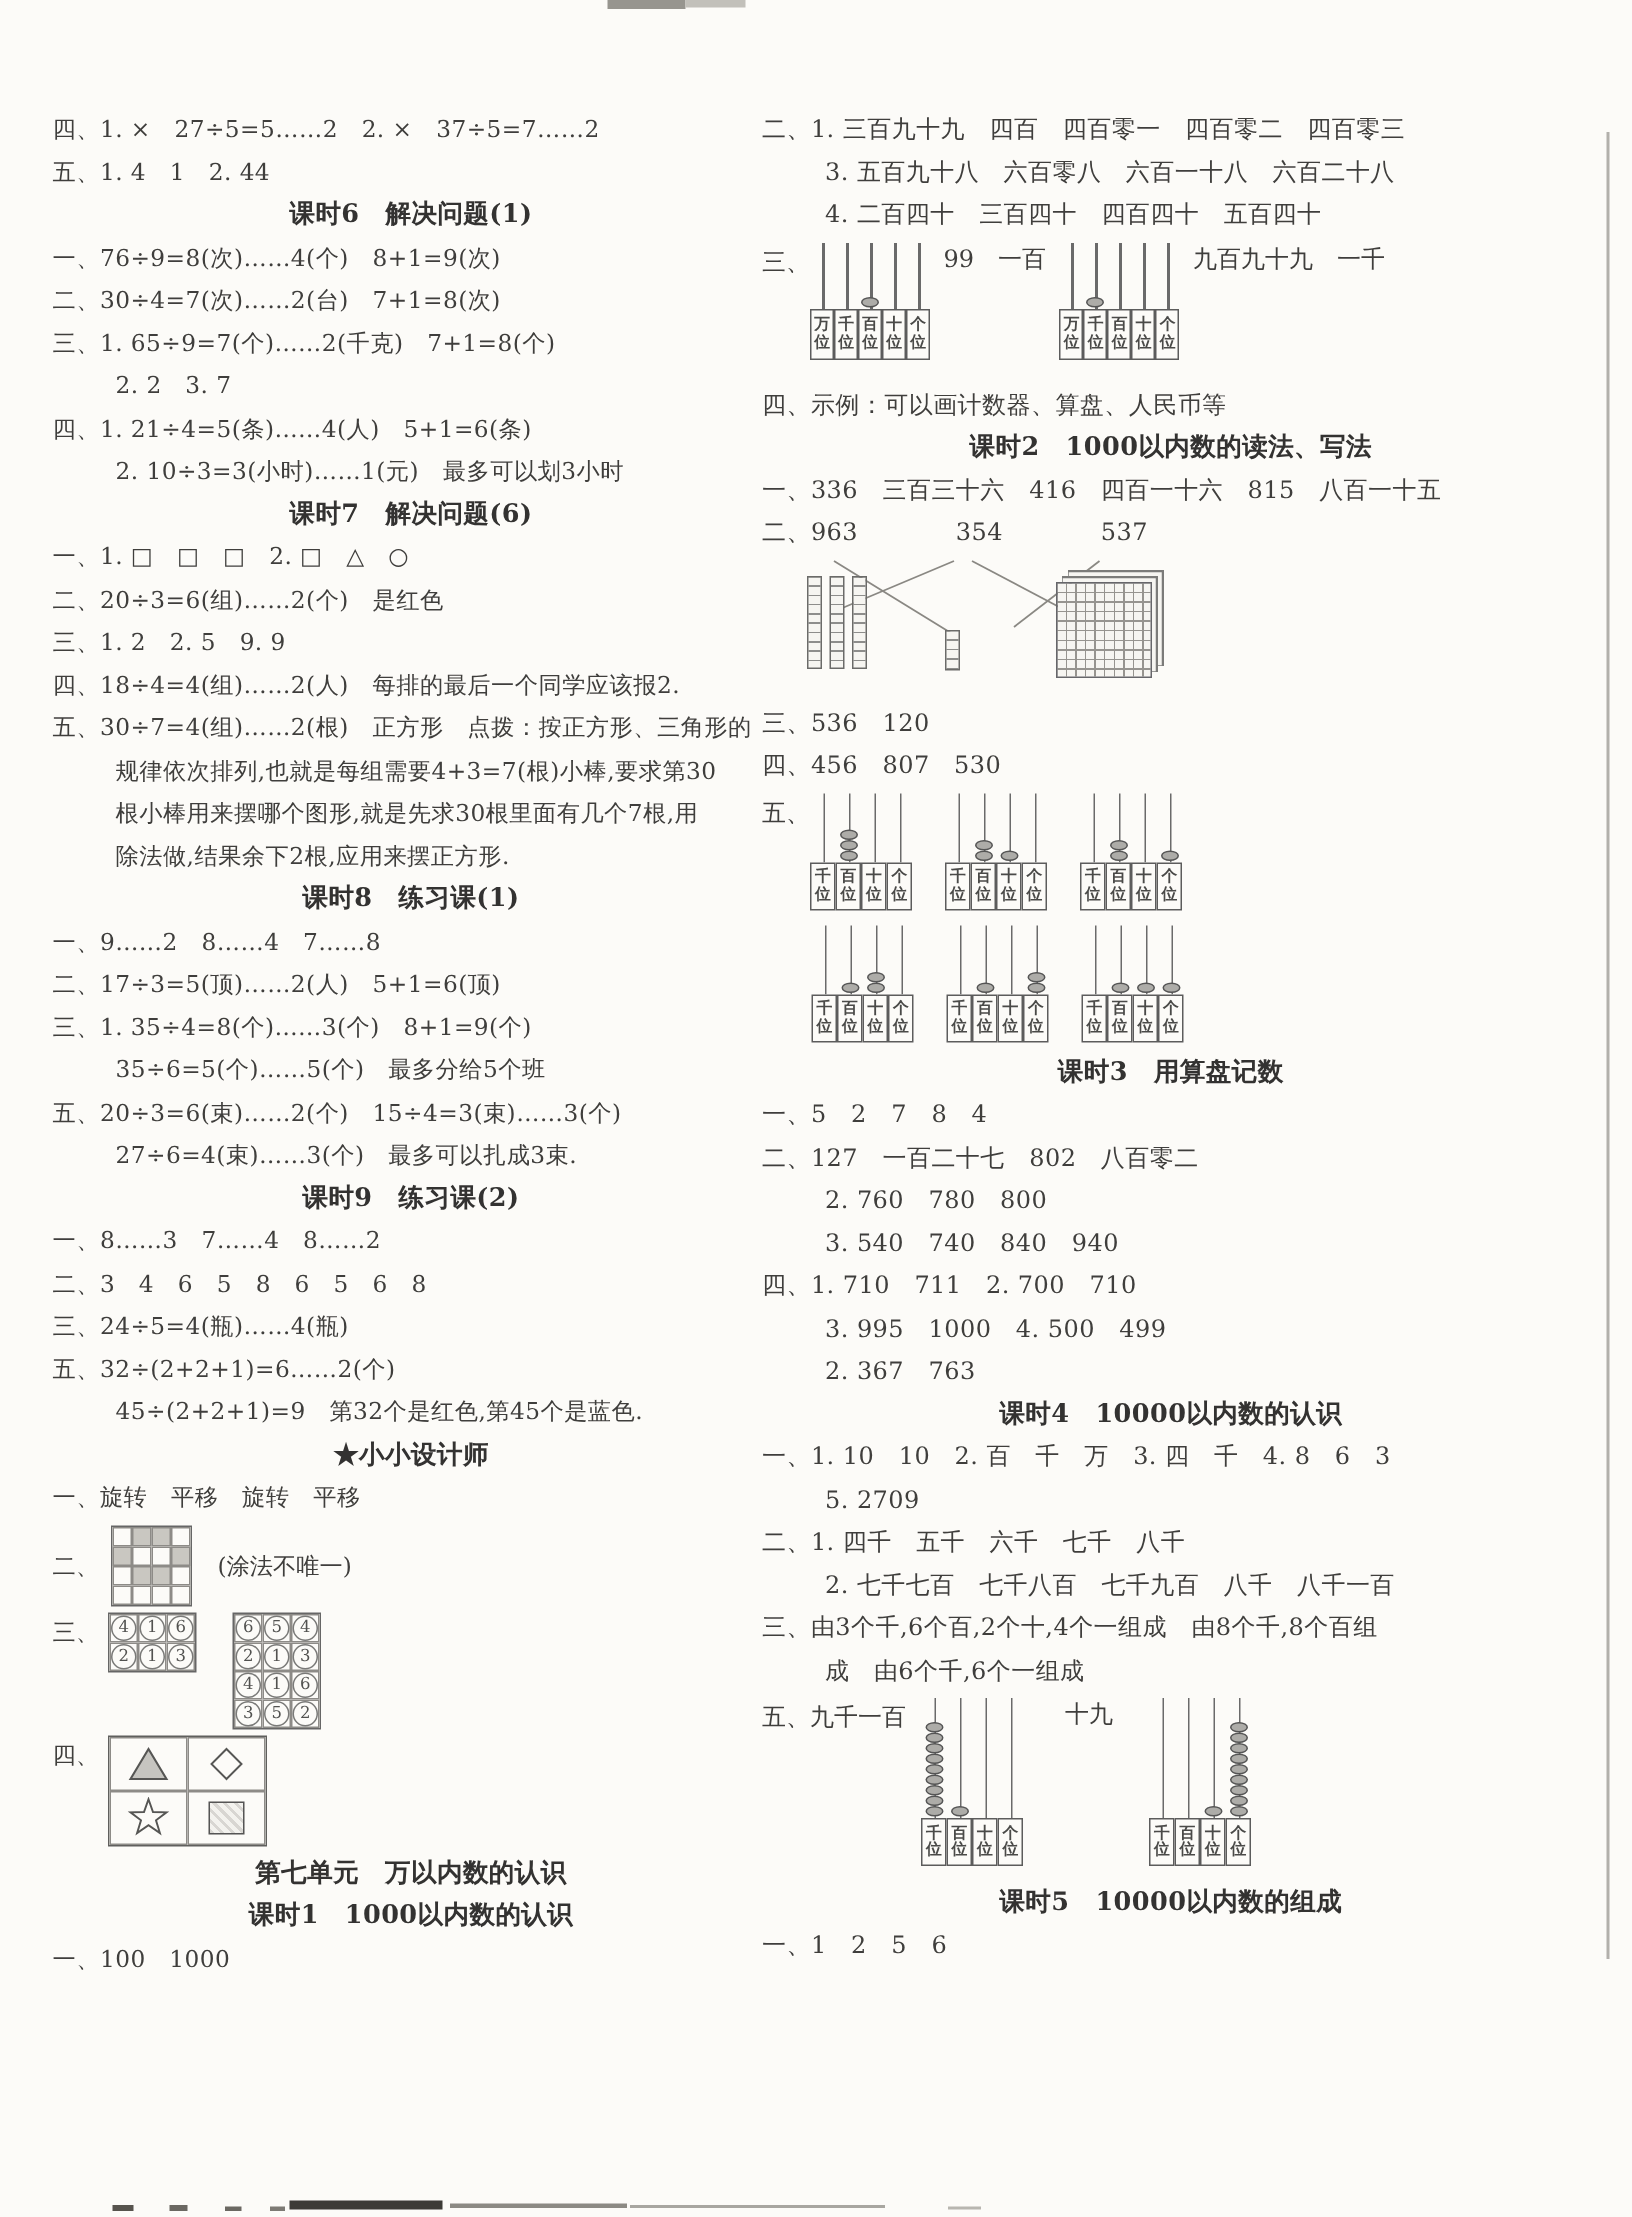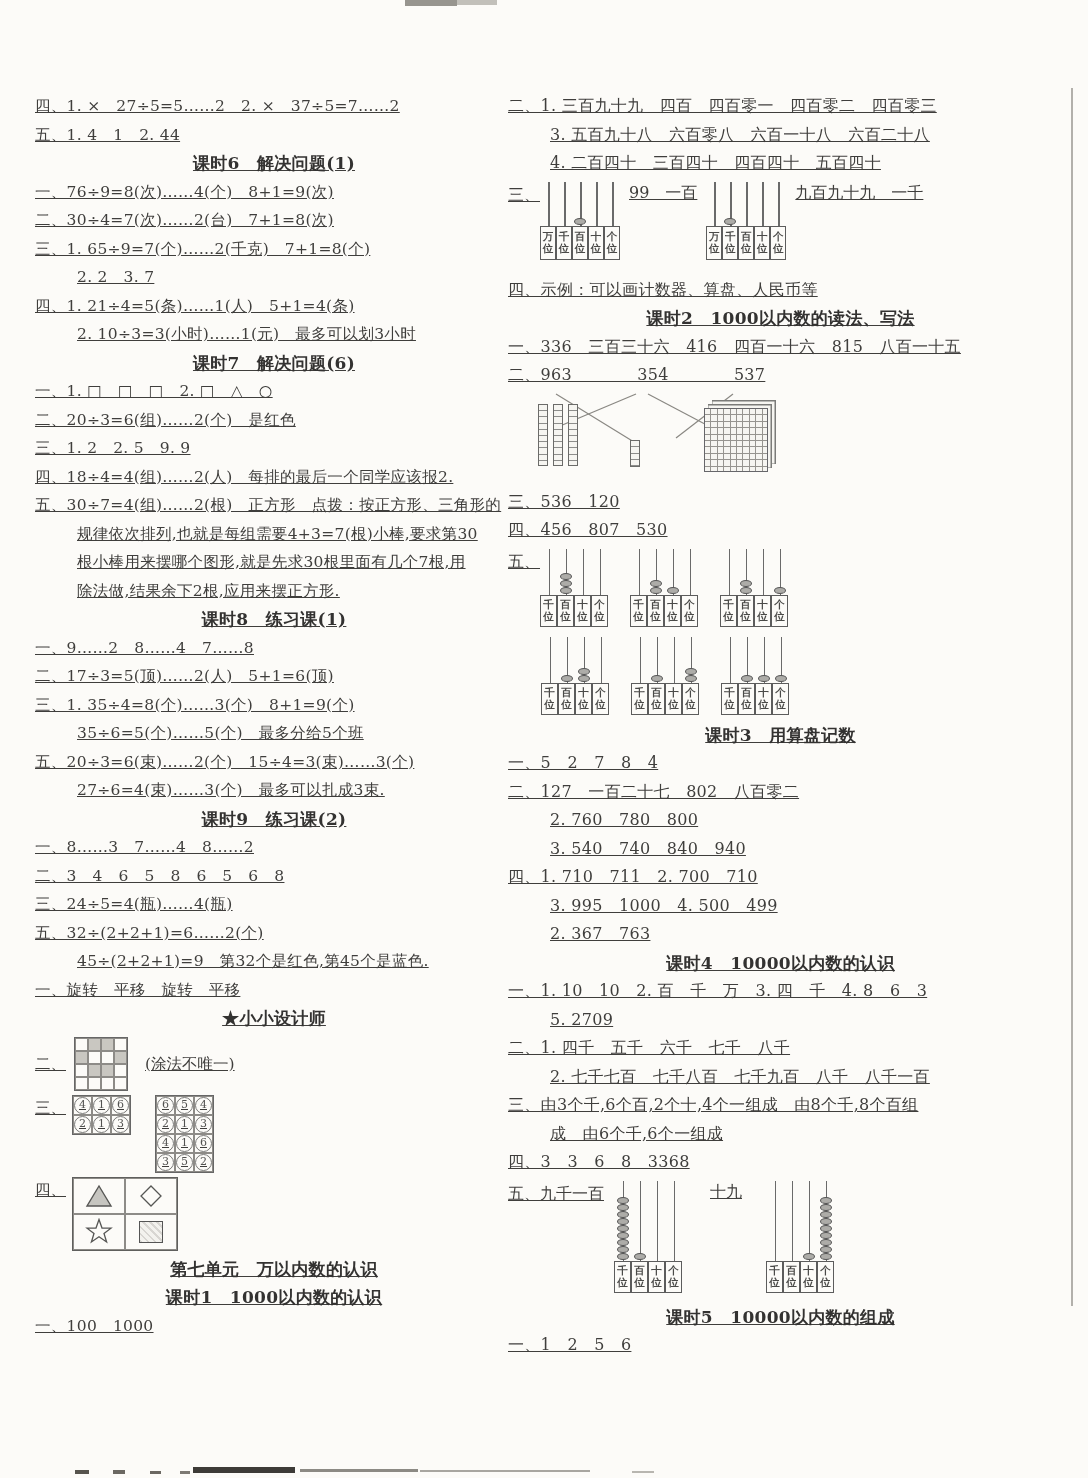--- a/index.html
+++ b/index.html
@@ -3,21 +3,21 @@
 <meta charset="utf-8">
 <style>
   html,body{margin:0;padding:0;}
   body{
     width:1088px;height:1478px;position:relative;
     background:#fbfaf6;
     font-family:"DejaVu Serif","Liberation Serif",serif;
     color:#3f3e3c;overflow:hidden;
   }
   .page{position:absolute;inset:0;background:#fcfbf8;}
-  .col{position:absolute;top:92px;text-decoration:underline;}
+  .col{position:absolute;top:72px;}
   .col.left{left:35px;width:478px;font-size:15.5px;}
   .col.right{left:508px;width:545px;font-size:16px;}
   .ln{line-height:28.5px;white-space:nowrap;letter-spacing:.3px;}
   .ln.h{font-weight:bold;text-align:center;font-size:17px;color:#333231;}
   .ln.ind{padding-left:42px;}
   .figrow{display:flex;align-items:flex-start;margin:4px 0;position:relative;}
   .figrow .pfx{line-height:26px;flex:none;}
   .figrow .lbl{line-height:22px;margin:0 9px;flex:none;}
   .vcent{align-items:center;}
   
@@ -75,21 +75,21 @@
   <div class="art" style="left:632px;top:1471px;width:22px;height:2px;background:#b8b6b0;"></div>
 
   <div class="col left">
     <div class="ln">四、1. ×　27÷5=5……2　2. ×　37÷5=7……2</div>
     <div class="ln">五、1. 4　1　2. 44</div>
     <div class="ln h">课时6　解决问题(1)</div>
     <div class="ln">一、76÷9=8(次)……4(个)　8+1=9(次)</div>
     <div class="ln">二、30÷4=7(次)……2(台)　7+1=8(次)</div>
     <div class="ln">三、1. 65÷9=7(个)……2(千克)　7+1=8(个)</div>
     <div class="ln ind">2. 2　3. 7</div>
-    <div class="ln">四、1. 21÷4=5(条)……1(人)　5+1=4(条)</div>
+    <div class="ln">四、1. 21÷4=5(条)……4(人)　5+1=6(条)</div>
     <div class="ln ind">2. 10÷3=3(小时)……1(元)　最多可以划3小时</div>
     <div class="ln h">课时7　解决问题(6)</div>
     <div class="ln">一、1. □　□　□　2. □　△　○</div>
     <div class="ln">二、20÷3=6(组)……2(个)　是红色</div>
     <div class="ln">三、1. 2　2. 5　9. 9</div>
     <div class="ln">四、18÷4=4(组)……2(人)　每排的最后一个同学应该报2.</div>
     <div class="ln">五、30÷7=4(组)……2(根)　正方形　点拨：按正方形、三角形的</div>
     <div class="ln ind">规律依次排列,也就是每组需要4+3=7(根)小棒,要求第30</div>
     <div class="ln ind">根小棒用来摆哪个图形,就是先求30根里面有几个7根,用</div>
     <div class="ln ind">除法做,结果余下2根,应用来摆正方形.</div>
@@ -99,22 +99,22 @@
     <div class="ln">三、1. 35÷4=8(个)……3(个)　8+1=9(个)</div>
     <div class="ln ind">35÷6=5(个)……5(个)　最多分给5个班</div>
     <div class="ln">五、20÷3=6(束)……2(个)　15÷4=3(束)……3(个)</div>
     <div class="ln ind">27÷6=4(束)……3(个)　最多可以扎成3束.</div>
     <div class="ln h">课时9　练习课(2)</div>
     <div class="ln">一、8……3　7……4　8……2</div>
     <div class="ln">二、3　4　6　5　8　6　5　6　8</div>
     <div class="ln">三、24÷5=4(瓶)……4(瓶)</div>
     <div class="ln">五、32÷(2+2+1)=6……2(个)</div>
     <div class="ln ind">45÷(2+2+1)=9　第32个是红色,第45个是蓝色.</div>
+    <div class="ln h">★小小设计师</div>
     <div class="ln">一、旋转　平移　旋转　平移</div>
-    <div class="ln h">★小小设计师</div>
 
     <div class="figrow vcent">
       <span class="pfx">二、</span>
       <div style="margin:0 8px;" class="gwrap">
           <div class="grow">
             <div class="gcell" style="height: 13px; width: 13px;"></div>
             <div class="gcell sh" style="height: 13px; width: 13px;"></div>
             <div class="gcell sh" style="height: 13px; width: 13px;"></div>
             <div class="gcell" style="height: 13px; width: 13px;"></div>
           </div>
@@ -498,21 +498,20 @@
     <div class="ln">四、1. 710　711　2. 700　710</div>
     <div class="ln ind">3. 995　1000　4. 500　499</div>
     <div class="ln ind">2. 367　763</div>
     <div class="ln h">课时4　10000以内数的认识</div>
     <div class="ln">一、1. 10　10　2. 百　千　万　3. 四　千　4. 8　6　3</div>
     <div class="ln ind">5. 2709</div>
     <div class="ln">二、1. 四千　五千　六千　七千　八千</div>
     <div class="ln ind">2. 七千七百　七千八百　七千九百　八千　八千一百</div>
     <div class="ln">三、由3个千,6个百,2个十,4个一组成　由8个千,8个百组</div>
     <div class="ln ind">成　由6个千,6个一组成</div>
-    <div class="ln">四、3　3　6　8　3368</div>
 
     <div class="figrow" style="height:118px;">
       <span class="pfx">五、九千一百</span>
       <div style="margin-left: 10px; width: 68px; height: 112px;" class="counter">
           <i class="rod" style="left: 8.5px; height: 80px;"></i>
           <b class="pbox" style="left: 0px; top: 80px; width: 15px; height: 30px;">
             <span>千</span>
             <span>位</span>
           </b>
           <i class="bead" style="left: 2.5px; top: 72px;"></i>

